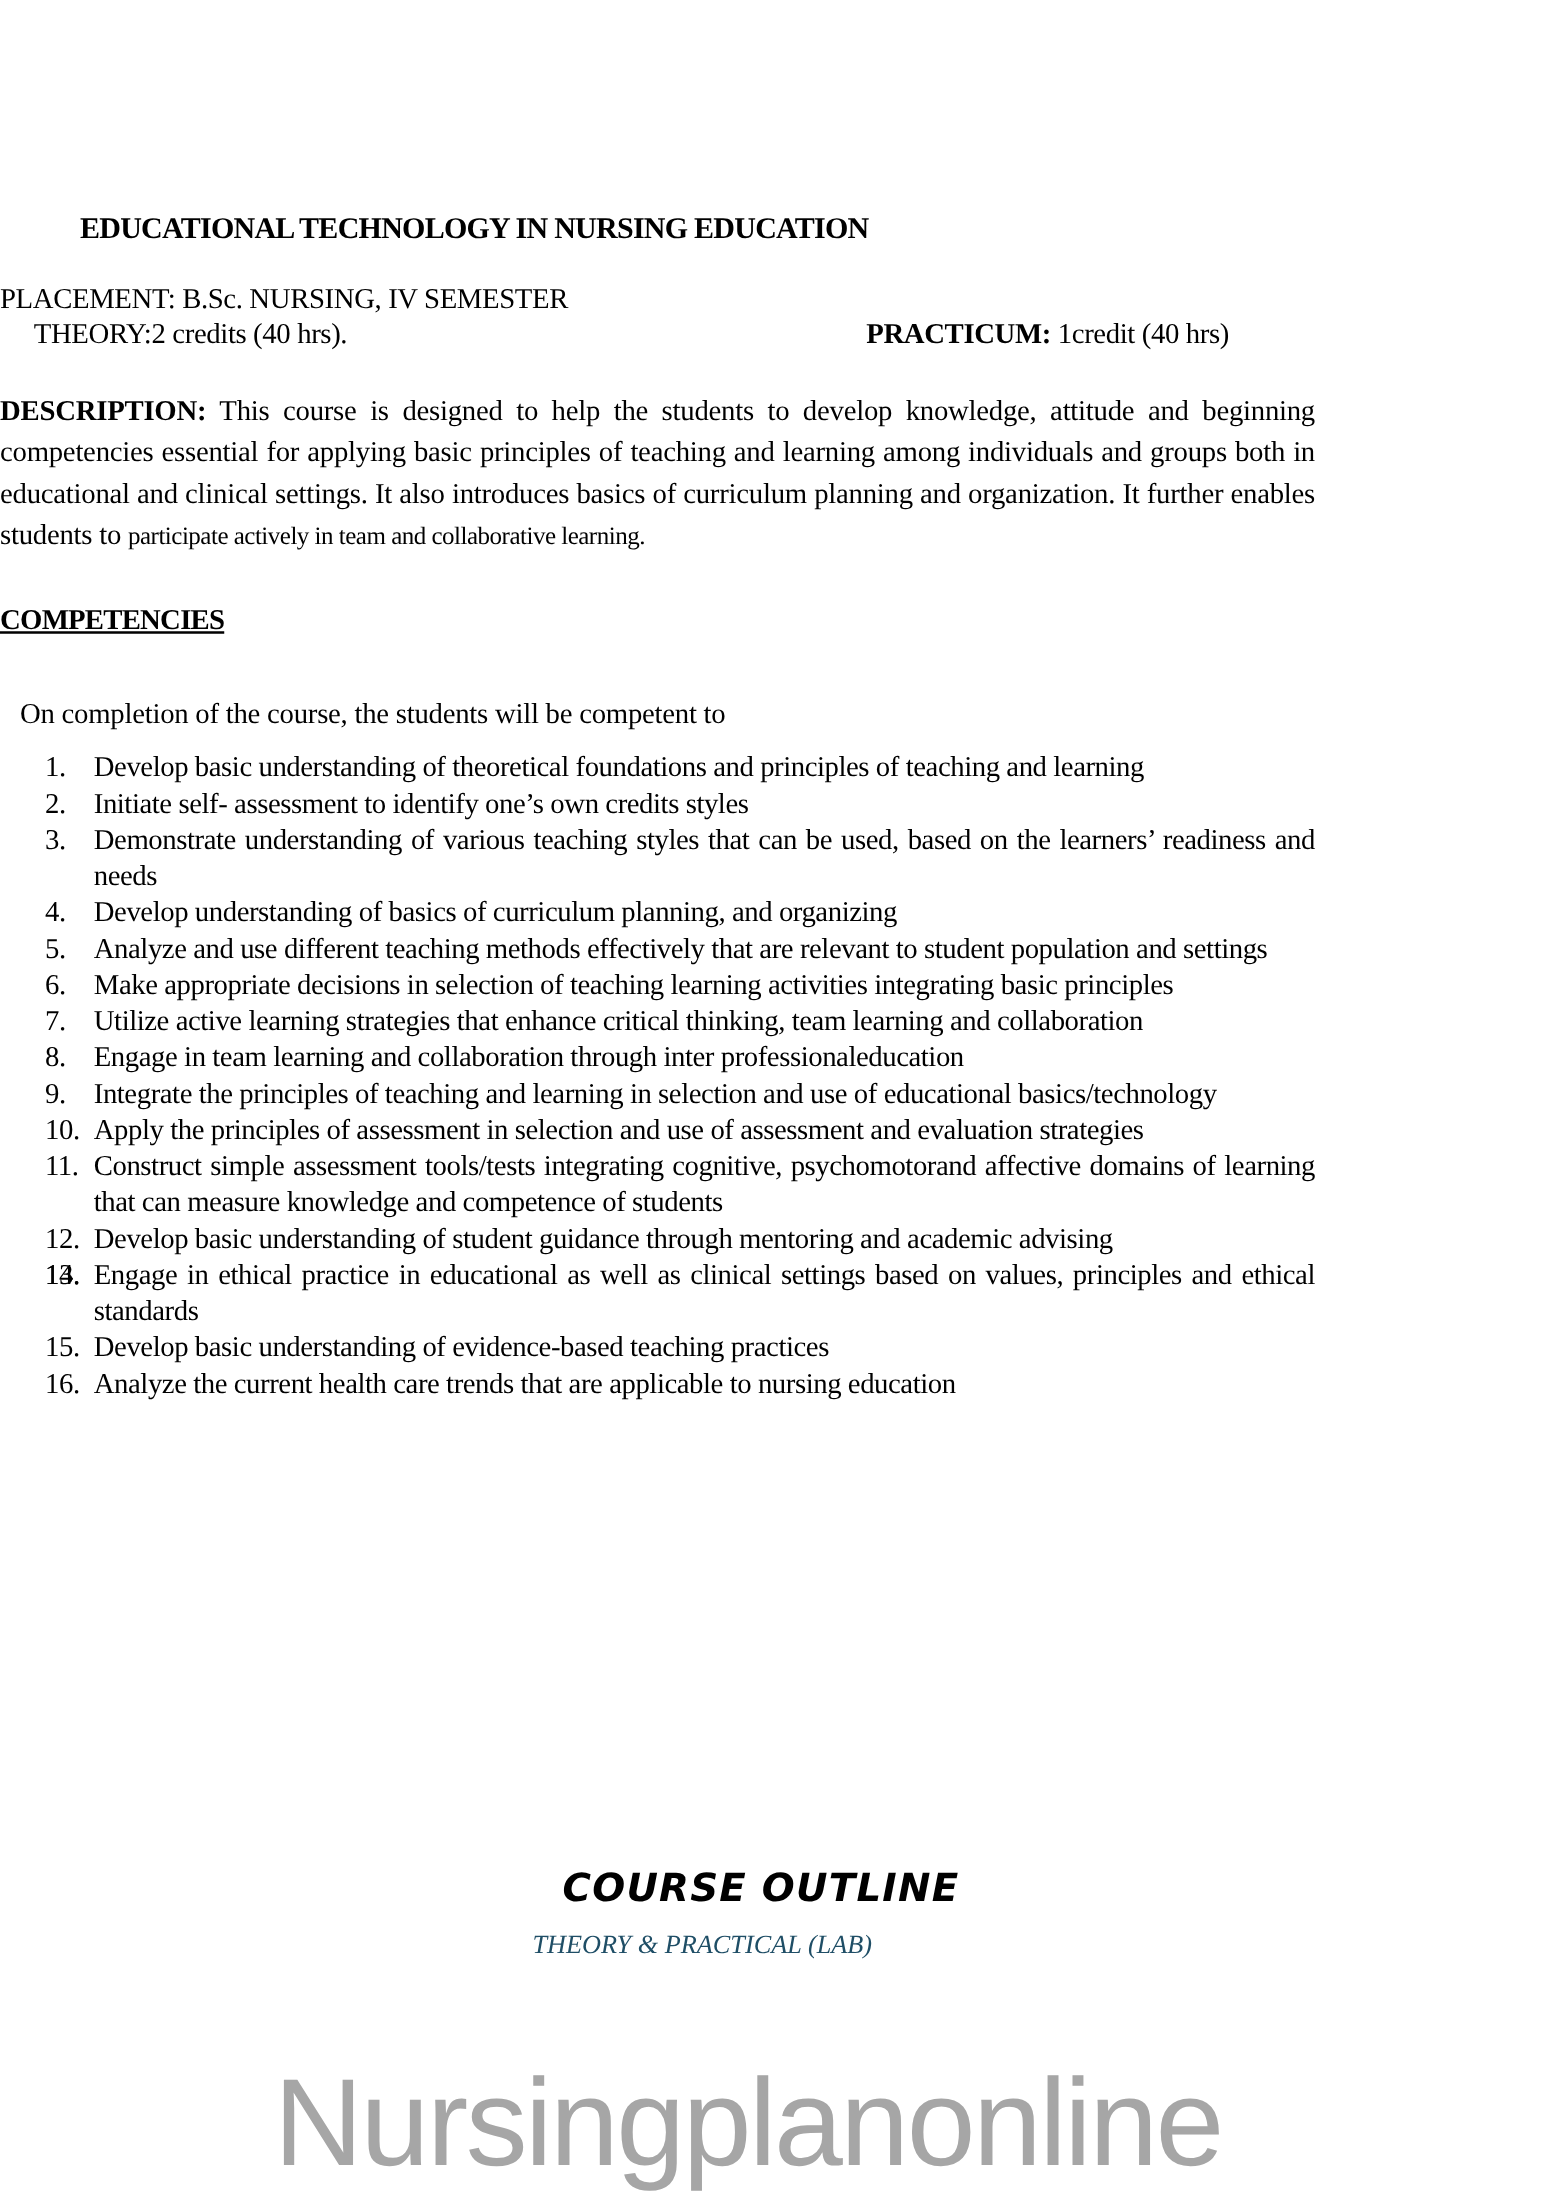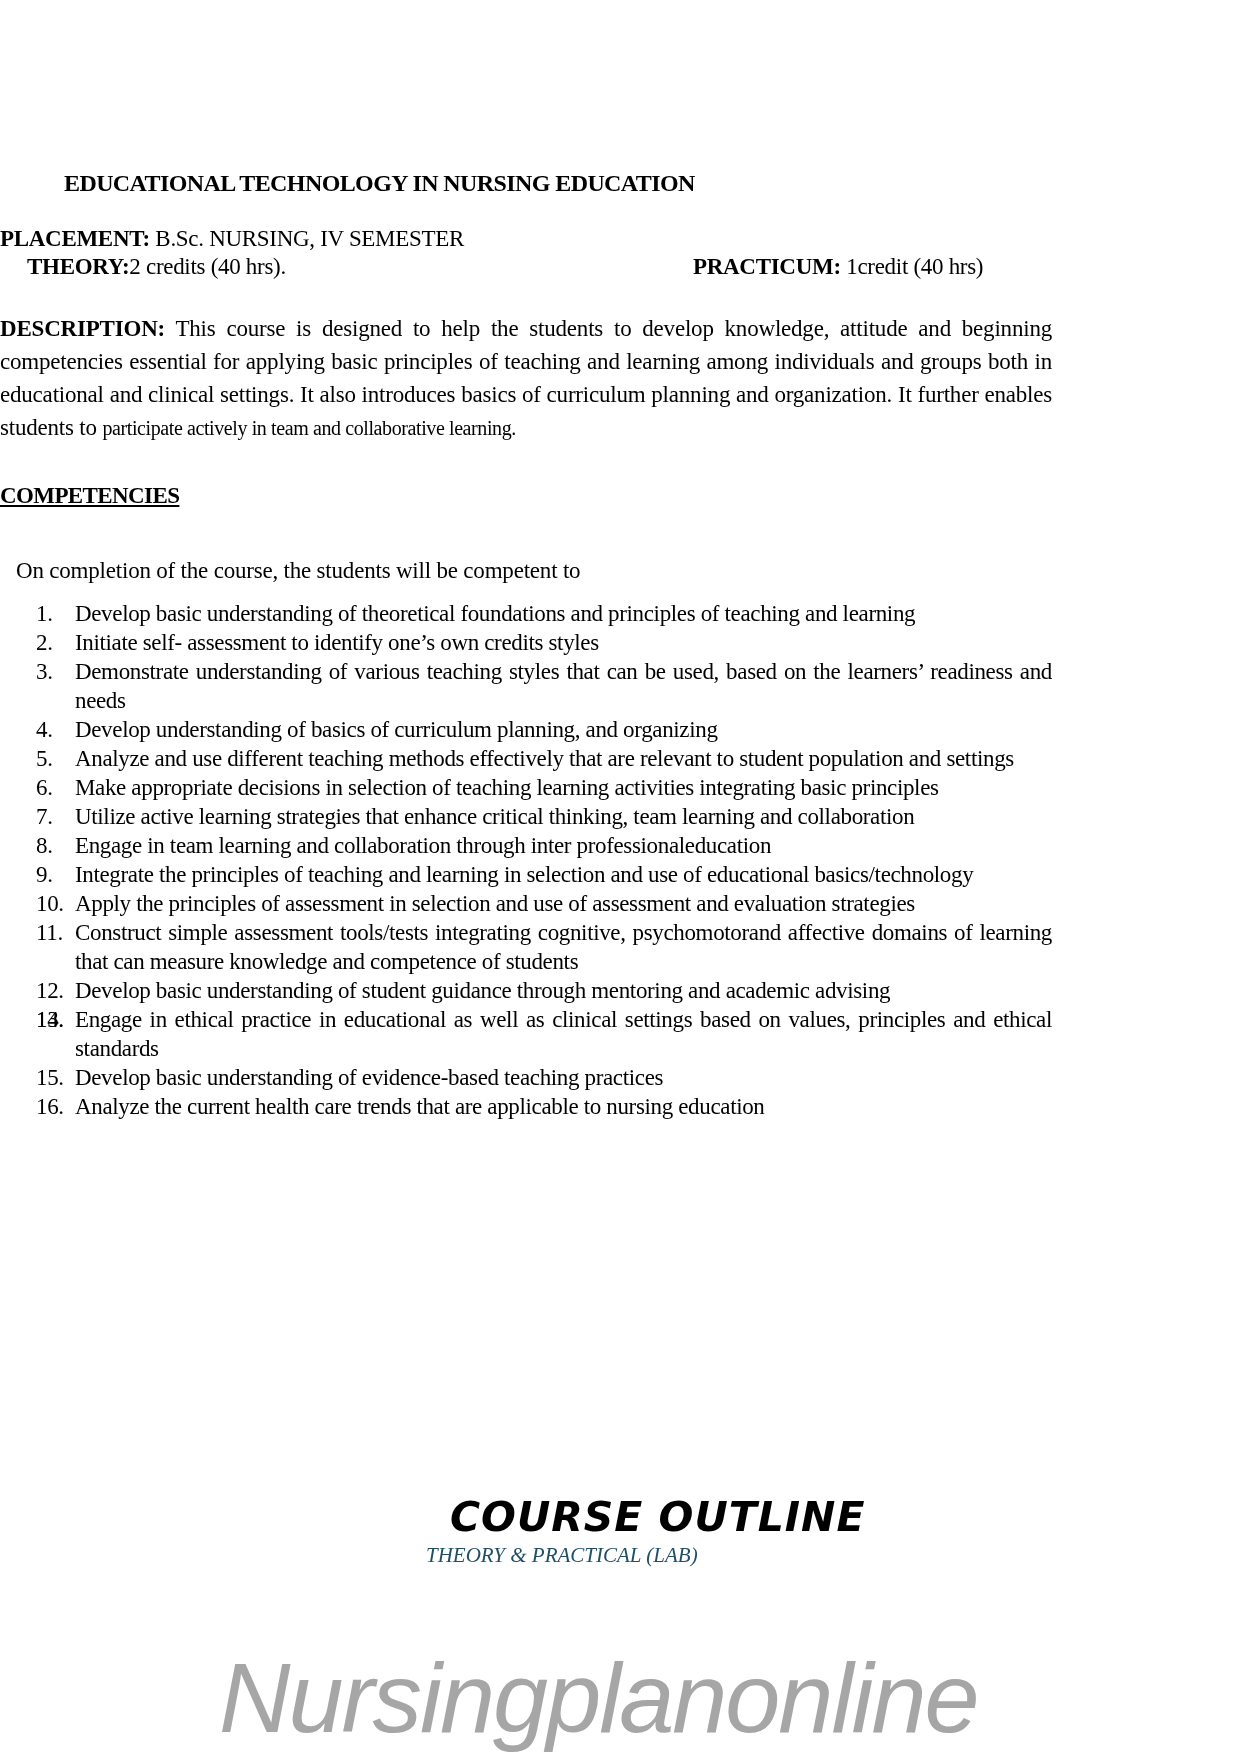--- a/index.html
+++ b/index.html
@@ -31,21 +31,21 @@
     white-space: nowrap;
     margin: 12px;
   }
   .meta-line {
     position: absolute;
     left: 0;
     font-size: 23px;
     white-space: nowrap;
     letter-spacing: -0.3px;
   }
-  .meta-line b { font-weight: bold; }
+  .meta-line b { font-weight: normal; }
   .placement { top: 226px; }
   .theory { top: 254px; padding-left: 27px; }
   .practicum {
     position: absolute;
     left: 693px;
     top: 254px;
     font-size: 23px;
     white-space: nowrap;
     letter-spacing: -0.3px;
   }
@@ -106,21 +106,21 @@
     top: 0;
     width: 36px;
   }
   .course-outline {
     position: absolute;
     left: 450px;
     top: 1493px;
     font-family: "DejaVu Sans", sans-serif;
     font-style: italic;
     font-weight: bold;
-    font-size: 41px;
+    font-size: 31px;
     letter-spacing: 1px;
     white-space: nowrap;
     margin: 0;
   }
   .subtitle {
     position: absolute;
     left: 426px;
     top: 1543px;
     font-family: "Liberation Serif", serif;
     font-style: italic;
@@ -133,21 +133,20 @@
   .watermark {
     position: absolute;
     left: 219px;
     top: 1648px;
     font-family: "Liberation Sans", "DejaVu Sans", sans-serif;
     font-size: 99px;
     color: #a6a6a6;
     letter-spacing: -2px;
     white-space: nowrap;
     line-height: 1;
-    font-style: italic;
   }
 </style>
 </head>
 <body>
 
 <div class="page">
 
   <h1 class="title">EDUCATIONAL TECHNOLOGY IN NURSING EDUCATION</h1>
 
   <div class="meta-line placement">

